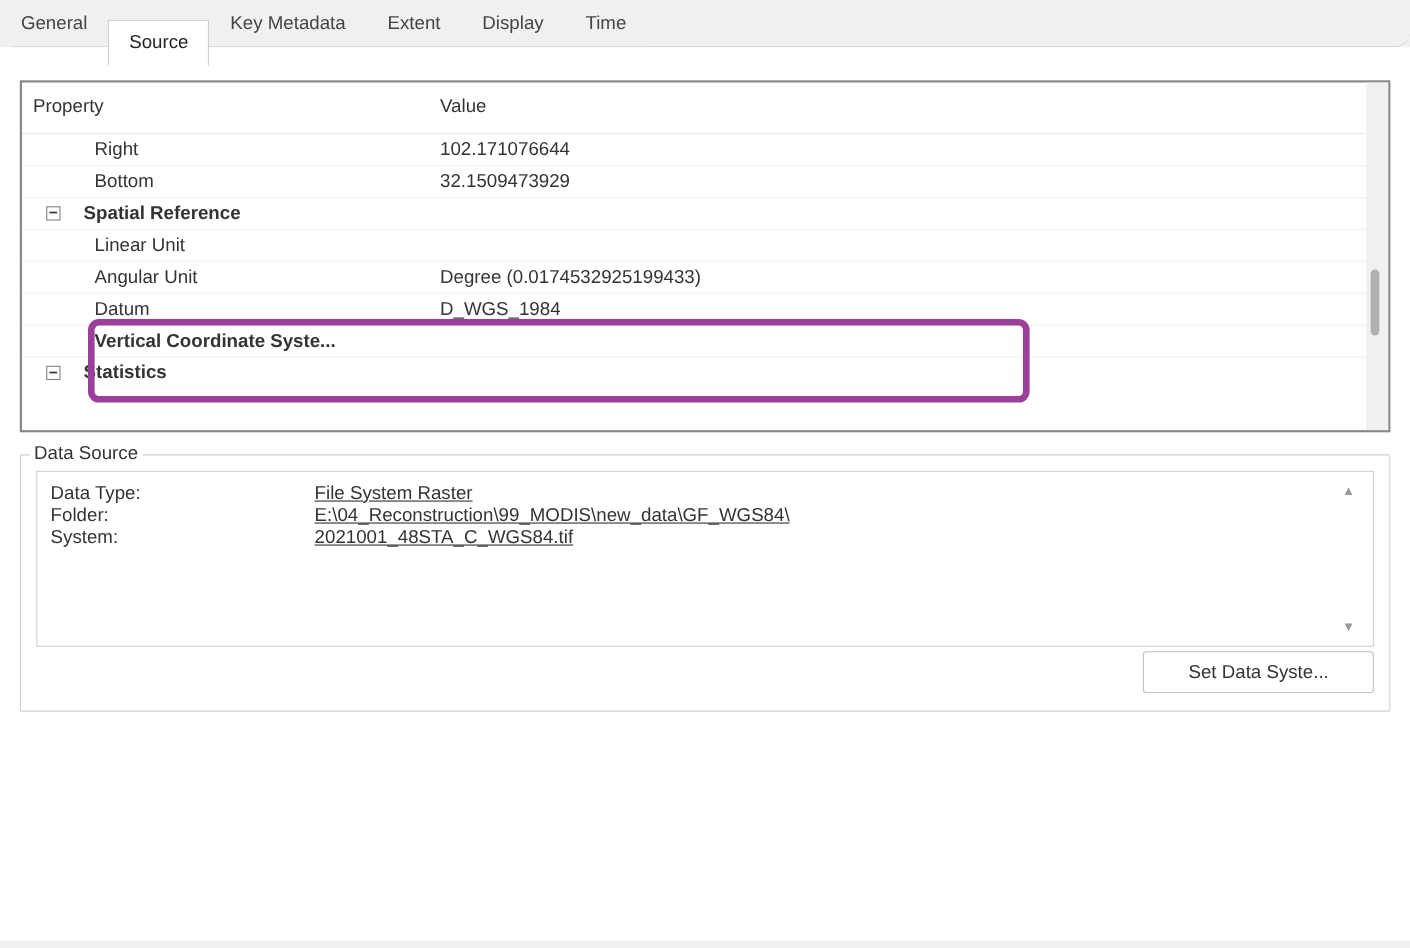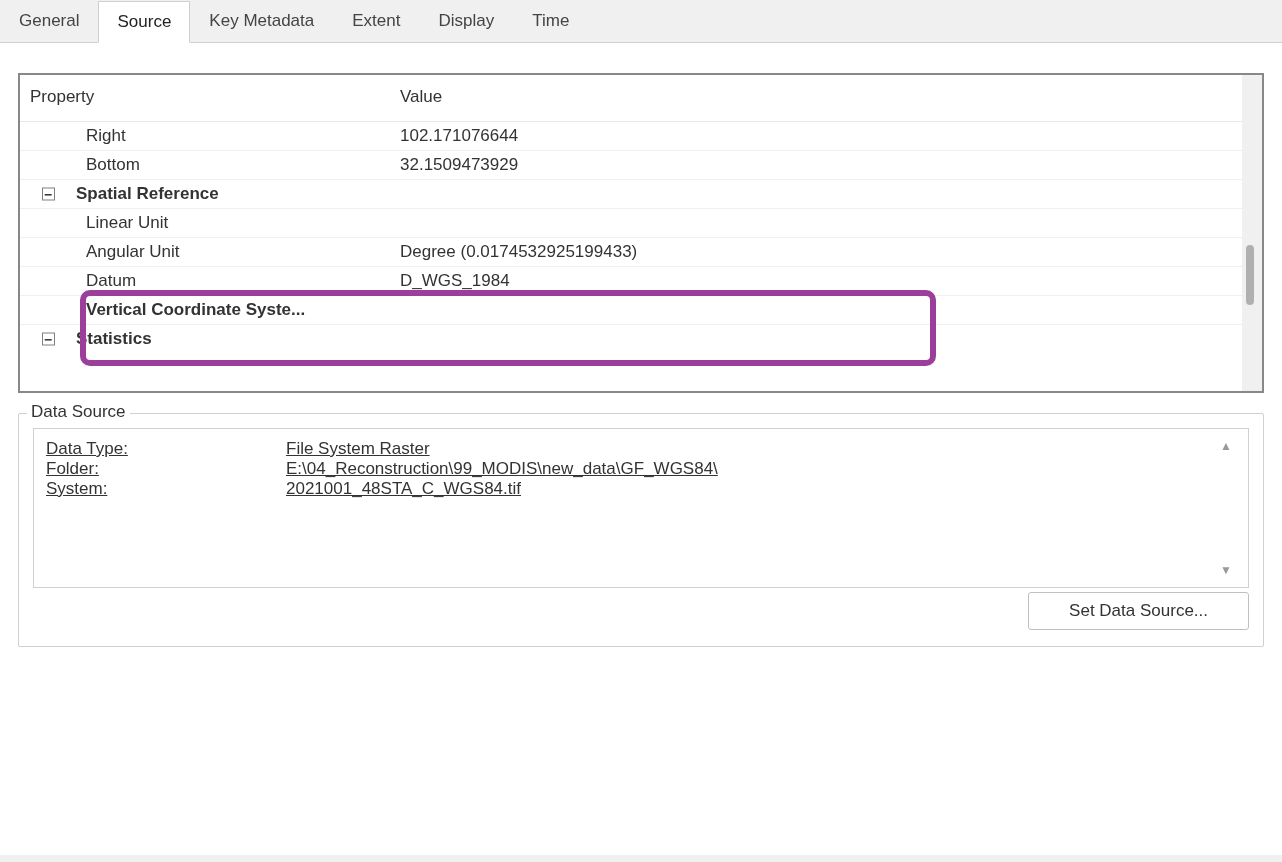--- a/index.html
+++ b/index.html
@@ -9,37 +9,38 @@
     background: #f0f0f0;
     color: #333;
     width: 1282px;
     height: 862px;
     overflow: hidden;
   }
   .tabs {
     display: flex;
     background: #f0f0f0;
     border-bottom: 1px solid #d0d0d0;
+    border-radius: 15px;
   }
   .tab {
     padding: 10px 18px;
     border: 1px solid transparent;
     border-bottom: none;
     cursor: pointer;
     color: #444;
     background: #f0f0f0;
     position: relative;
   }
   .tab.active {
     background: #fff;
     border: 1px solid #d0d0d0;
     border-bottom: 1px solid #fff;
     color: #222;
     z-index: 2;
-    top: 1px;
+    top: 18px;
   }
   .tab-content {
     background: #fff;
     height: calc(862px - 50px);
     padding: 30px 18px 20px 18px;
     position: relative;
   }
   .property-panel {
     border: 2px solid #888;
     height: 320px;
@@ -146,21 +147,21 @@
     background: #fff;
     padding: 10px 12px;
     height: 160px;
     position: relative;
     display: flex;
   }
   .ds-content {
     flex: 1;
   }
   .ds-row { display: flex; }
-  .ds-label { width: 240px; color: #333; text-decoration: underline; }
+  .ds-label { width: 240px; color: #333; }
   .ds-value { color: #333; text-decoration: underline; }
   .ds-scroll {
     width: 20px;
     display: flex;
     flex-direction: column;
     justify-content: space-between;
     align-items: center;
     color: #999;
     font-size: 12px;
   }
@@ -262,17 +263,17 @@
         <div class="ds-row">
           <div class="ds-label">System:</div>
           <div class="ds-value">2021001_48STA_C_WGS84.tif</div>
         </div>
       </div>
       <div class="ds-scroll">
         <span>▲</span>
         <span>▼</span>
       </div>
     </div>
-    <button class="set-ds-btn">Set Data Source...</button>
+    <button class="set-ds-btn">Set Data Syste...</button>
     <div style="clear:both"></div>
   </div>
 
 </div>
 
 </body></html>

